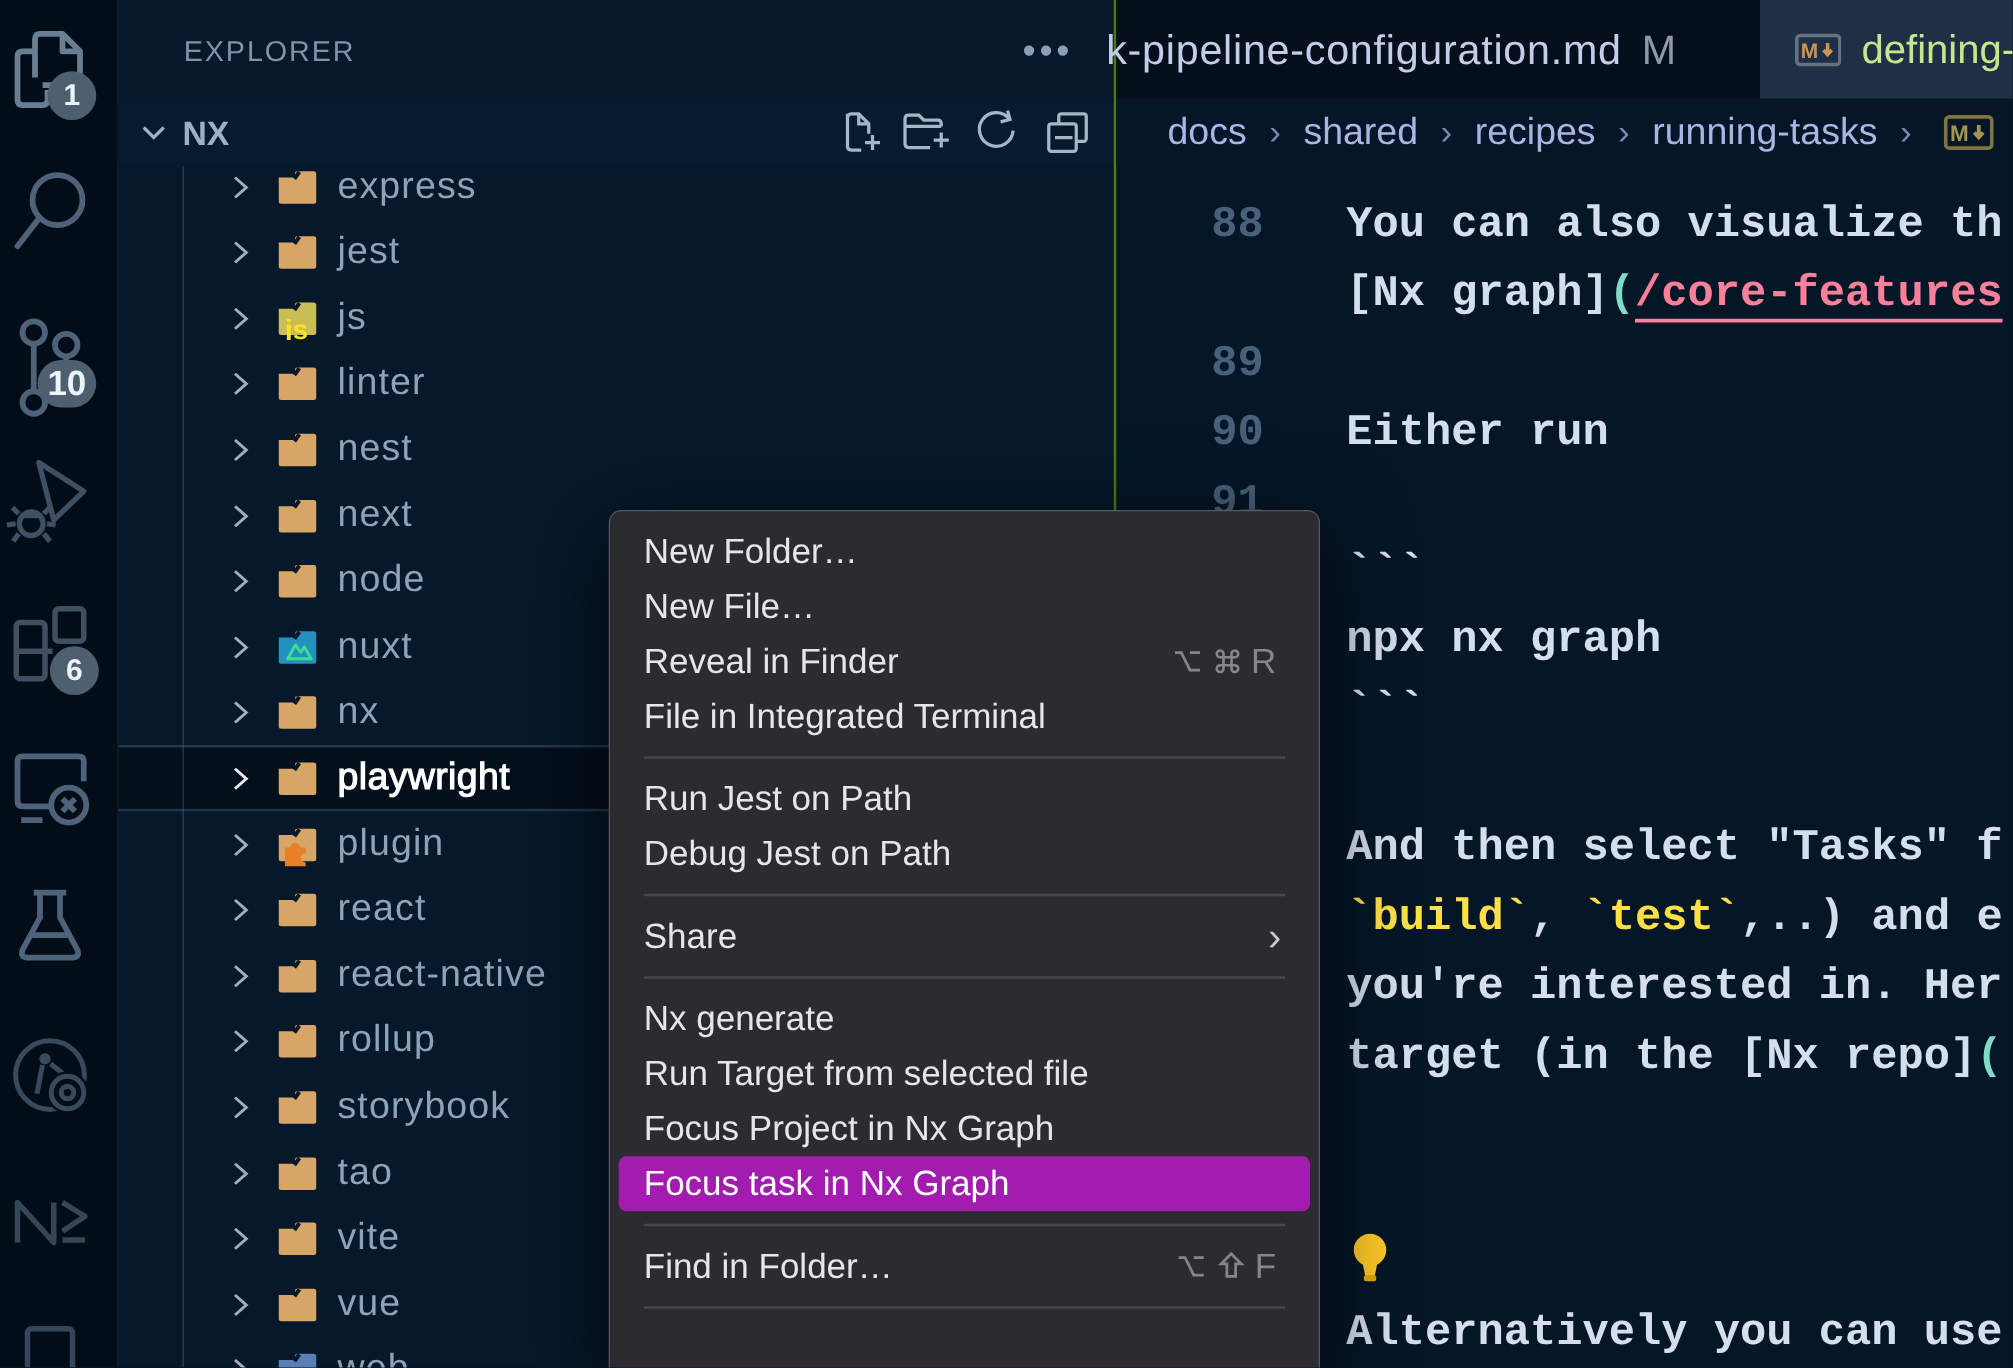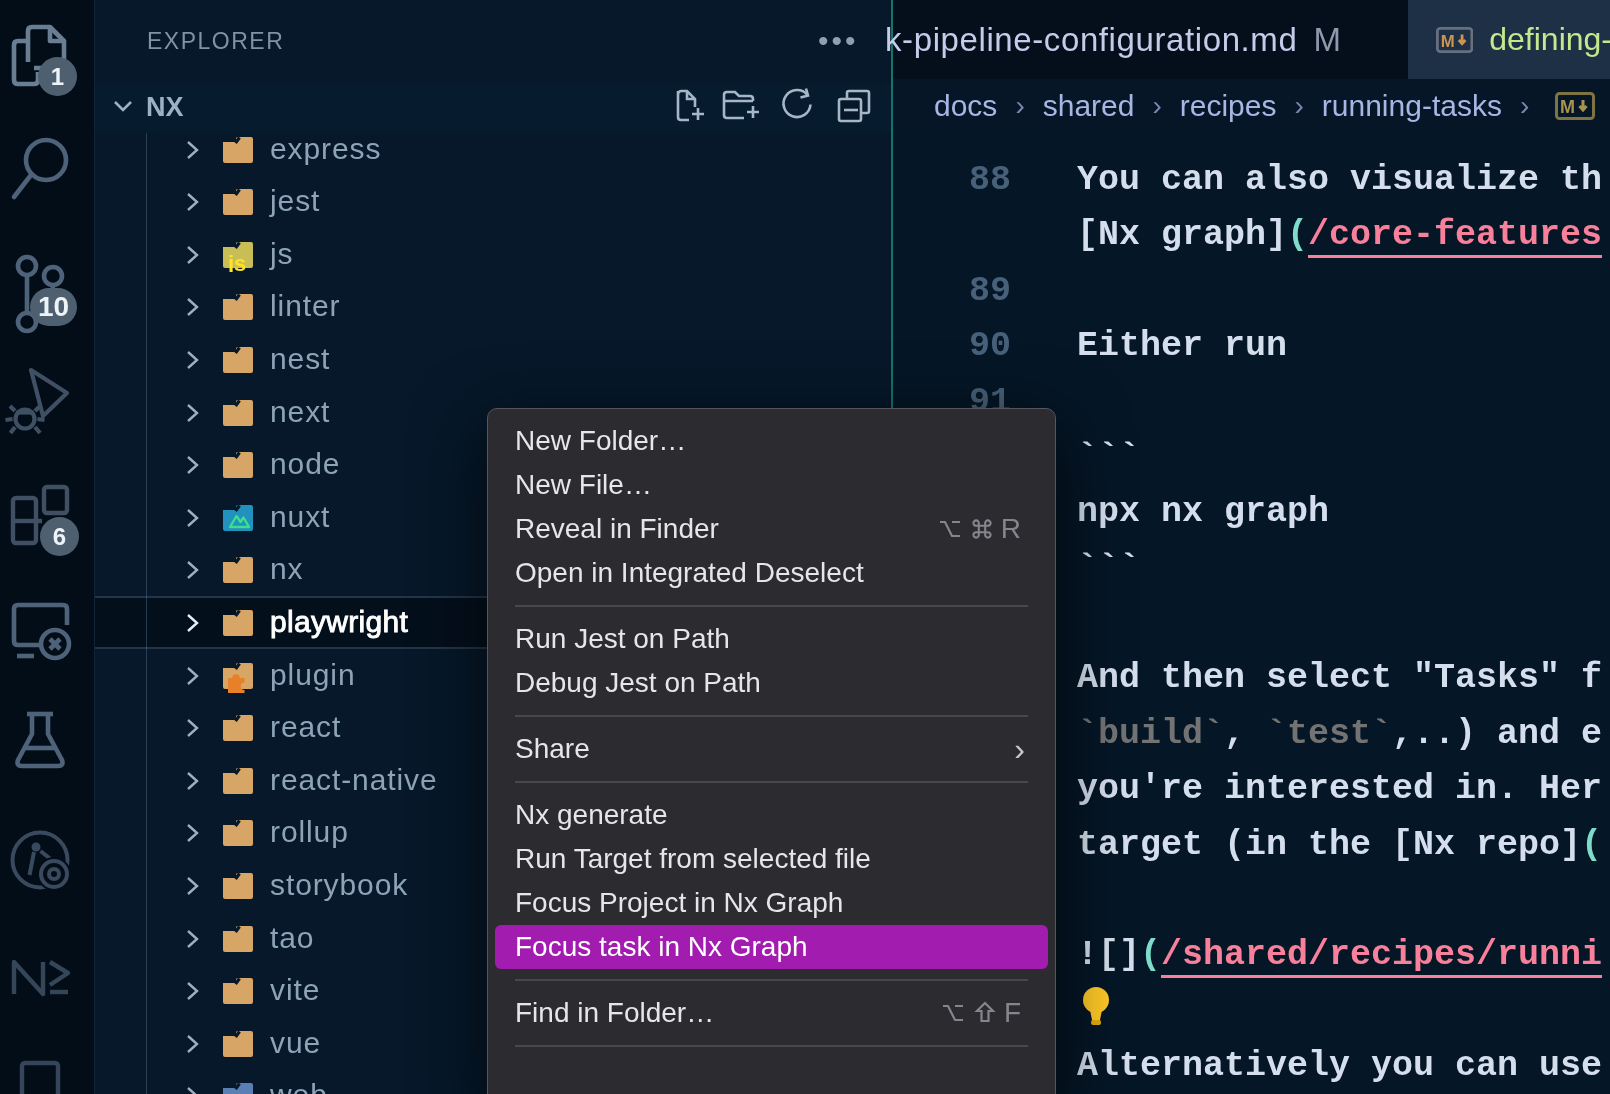--- a/index.html
+++ b/index.html
@@ -15,35 +15,35 @@
   #sbtitle { left:52px; top:28px; font-size:23px; letter-spacing:1.5px; color:#7e93a8; }
   #sbdots { left:723px; top:24px; font-size:30px; letter-spacing:3px; color:#8ba0b4; }
   #nxrow  { left:0px; top:84px; width:796px; height:49px; background:#071b2f; }
   #nxlabel { left:51px; top:8px; font-size:27px; font-weight:bold; color:#9db1c5; }
   .treerow { position:absolute; left:0; width:796px; height:53px; }
   .chev { position:absolute; left:86px; top:50%; margin-top:-11px; width:22px; height:22px; }
   .ficon { position:absolute; left:126px; top:50%; margin-top:-17px; width:34px; height:34px; }
   .tlabel { position:absolute; left:175px; top:50%; margin-top:-18px; font-size:30px; letter-spacing:0.9px; color:#8da3b8; }
   #guideline { left:51px; top:133px; width:1px; height:961px; background:rgba(100,130,160,.38); z-index:5; }
   
-  #editor { left:891px; top:0; width:719px; height:1094px; background:#051626; border-left:2px solid #0f766e; }
+  #editor { left:891px; top:0; width:719px; height:1094px; background:#051626; border-left:2px solid #4d7c0f; }
   #tabstrip { left:0; top:0; width:719px; height:79px; background:#1d3045; }
   #activetab { left:0; top:0; width:515px; height:79px; background:#050f1b; font-size:33px; letter-spacing:0.6px; color:#c3cdea;
                display:flex; align-items:center; }
   #tab2 { left:515px; top:0; width:204px; height:79px; display:flex; align-items:center; font-size:32px; color:#c3e88d; }
   #crumbs { left:0; top:79px; width:719px; height:54px; display:flex; align-items:center; font-size:30px; color:#a9b5e4; background:#061626; }
   .csep { color:#7c88b0; padding:0 18px; font-size:28px; }
   #code { left:0; top:136px; width:719px; height:961px; font-family:"Liberation Mono", monospace;
           font-size:35px; line-height:55.4px; color:#d5deec; white-space:pre; font-weight:bold; }
   .ln { position:absolute; left:-482px; width:600px; text-align:right; font-family:"Liberation Mono", monospace;
         font-size:35px; color:#47617a; }
   .cl { position:absolute; left:184px; }
   .teal { color:#7fdbca; }
   .pink { color:#f8809a; border-bottom:3px solid #f8809a; }
-  .grn { color:#737373; }
+  .grn { color:#fde047; }
   
   #menu { left:487px; top:408px; width:569px; height:700px; background:#2b2b30; border:1px solid #56565c;
           border-radius:10px; box-shadow:0 18px 70px rgba(0,0,0,.68); padding-top:10px;
           font-size:28px; color:#e6e6e9; z-index:50; }
   .mi { position:relative; height:44px; display:flex; align-items:center; padding-left:27px; }
   .msep { height:22px; position:relative; }
   .msep:after { content:""; position:absolute; left:27px; right:27px; top:10px; height:2px; background:#47474d; }
   .mhl { background:#a21caf; border-radius:6px; margin:0 7px; padding-left:20px; color:#fff; }
   .msc { position:absolute; right:34px; display:flex; align-items:center; gap:6px; color:#85858b; }
   .marrow { position:absolute; right:30px; font-size:32px; color:#c9c9cd; }
@@ -389,21 +389,20 @@
     <div class="cl" style="top:17px">You can also visualize th</div>
     <div class="cl" style="top:72.4px">[Nx graph]<span class="teal">(</span><span class="pink">/core-features</span></div>
     <div class="cl" style="top:183.2px">Either run</div>
     <div class="cl" style="top:293.8px">```</div>
     <div class="cl" style="top:349.2px">npx nx graph</div>
     <div class="cl" style="top:404.6px">```</div>
     <div class="cl" style="top:515.4px">And then select "Tasks" f</div>
     <div class="cl" style="top:570.8px"><span class="grn">`build`</span>, <span class="grn">`test`</span>,..) and e</div>
     <div class="cl" style="top:626.2px">you're interested in. Her</div>
     <div class="cl" style="top:681.6px">target (in the [Nx repo]<span class="teal">(</span></div>
-    <div class="cl" style="top:792.2px">![]<span class="teal">(</span><span class="pink">/shared/recipes/runni</span></div>
     <div class="cl" style="top:847.6px"><svg width="38" height="44" viewBox="0 0 38 44" style="vertical-align:-8px">
           <circle cx="19" cy="16" r="13" fill="#ffc928"></circle>
           <path d="M13 26 L25 26 L23 36 Q23 38 21 38 L17 38 Q15 38 15 36 Z" fill="#ffc928"></path>
           <rect x="14" y="36" width="10" height="5" rx="2" fill="#e2a90f"></rect>
         </svg></div>
     <div class="cl" style="top:903px">Alternatively you can use</div>
   </div>
 </div>
 
 <div class="abs" id="menu">
@@ -413,21 +412,21 @@
     <span class="msc">
       <svg width="26" height="26" viewBox="0 0 26 26" fill="none" stroke="#85858b" stroke-width="2.2">
           <path d="M3 6 L8 6 L15 20 L23 20 M15 6 L23 6"></path>
         </svg>
       <svg width="26" height="26" viewBox="0 0 26 26" fill="none" stroke="#85858b" stroke-width="2.1">
           <path d="M9.8 9.8 L16.2 9.8 L16.2 16.2 L9.8 16.2 Z M9.8 9.8 L7.4 9.8 A 2.7 2.7 0 1 1 9.8 7.4 Z M16.2 9.8 L18.6 9.8 A 2.7 2.7 0 1 0 16.2 7.4 Z M9.8 16.2 L7.4 16.2 A 2.7 2.7 0 1 0 9.8 18.6 Z M16.2 16.2 L18.6 16.2 A 2.7 2.7 0 1 1 16.2 18.6 Z"></path>
         </svg>
       <span>R</span>
     </span>
   </div>
-  <div class="mi">Open in Integrated Deselect</div>
+  <div class="mi">File in Integrated Terminal</div>
   <div class="msep"></div>
   <div class="mi">Run Jest on Path</div>
   <div class="mi">Debug Jest on Path</div>
   <div class="msep"></div>
   <div class="mi">Share<span class="marrow">›</span></div>
   <div class="msep"></div>
   <div class="mi">Nx generate</div>
   <div class="mi">Run Target from selected file</div>
   <div class="mi">Focus Project in Nx Graph</div>
   <div class="mi mhl">Focus task in Nx Graph</div>

